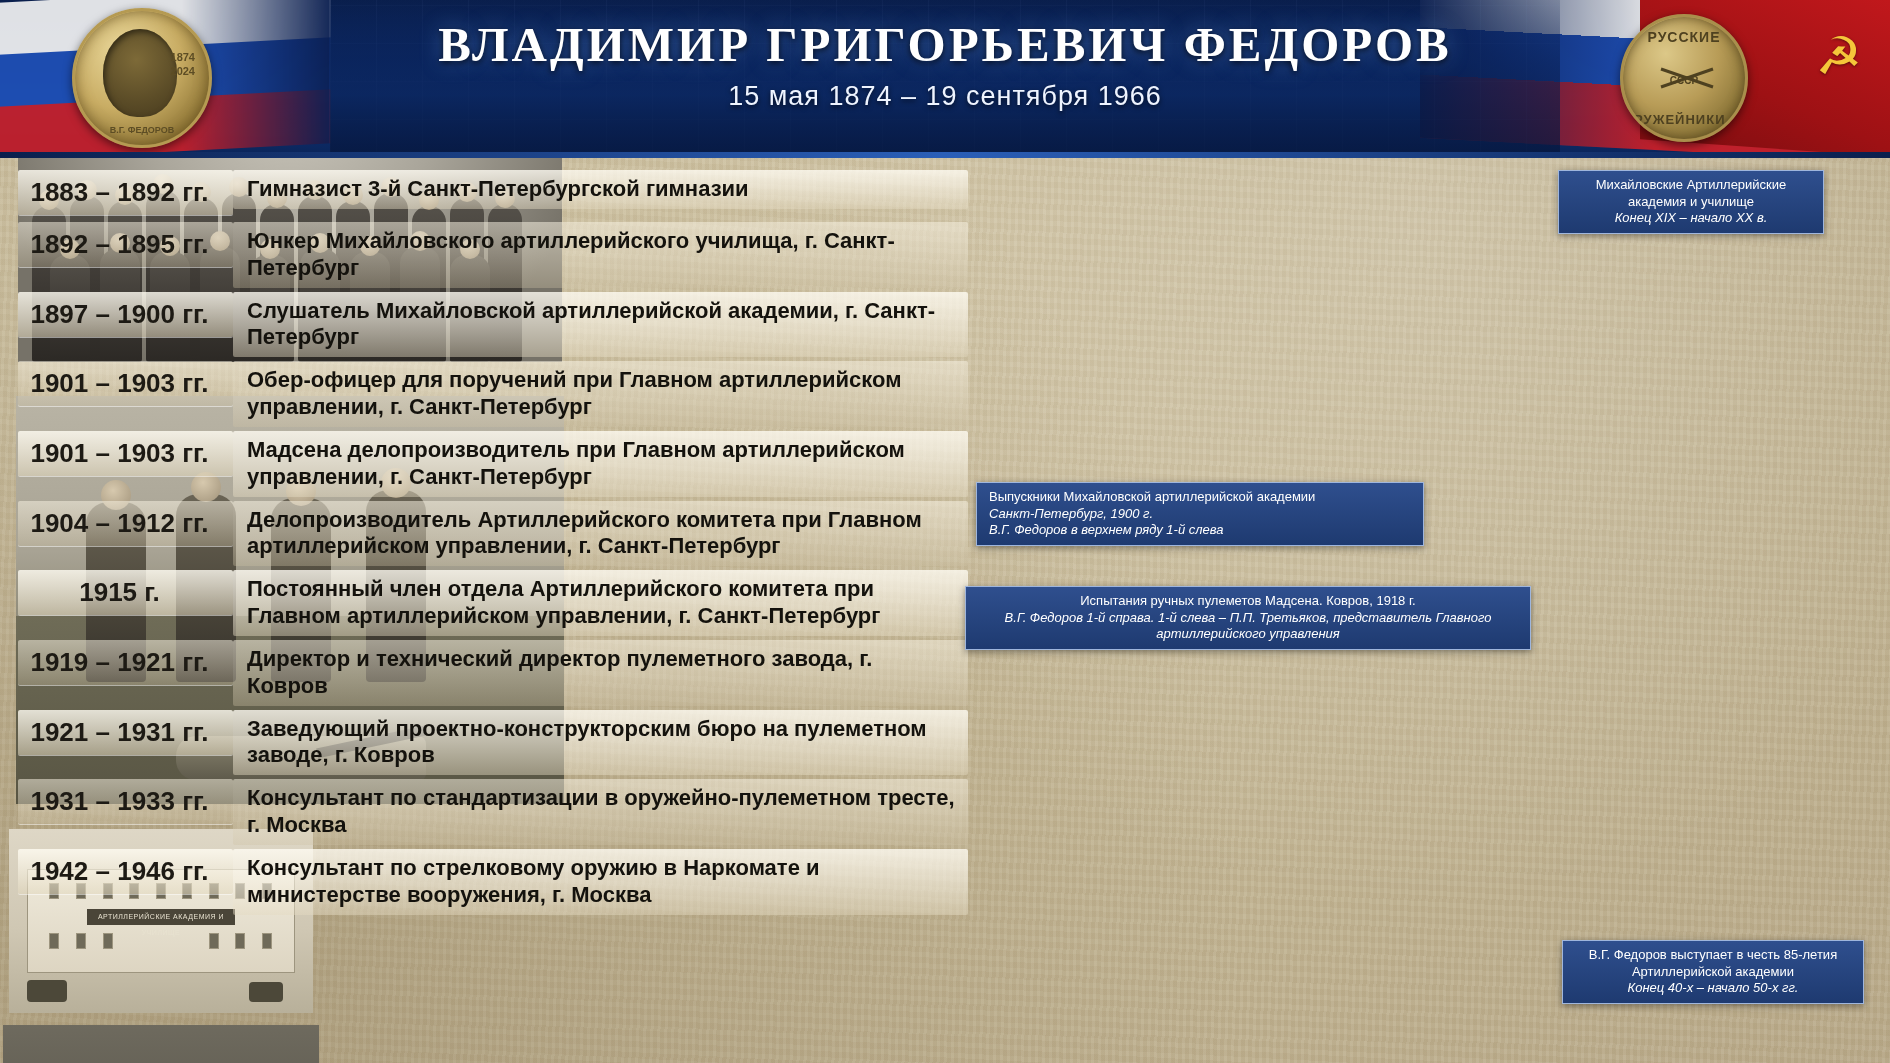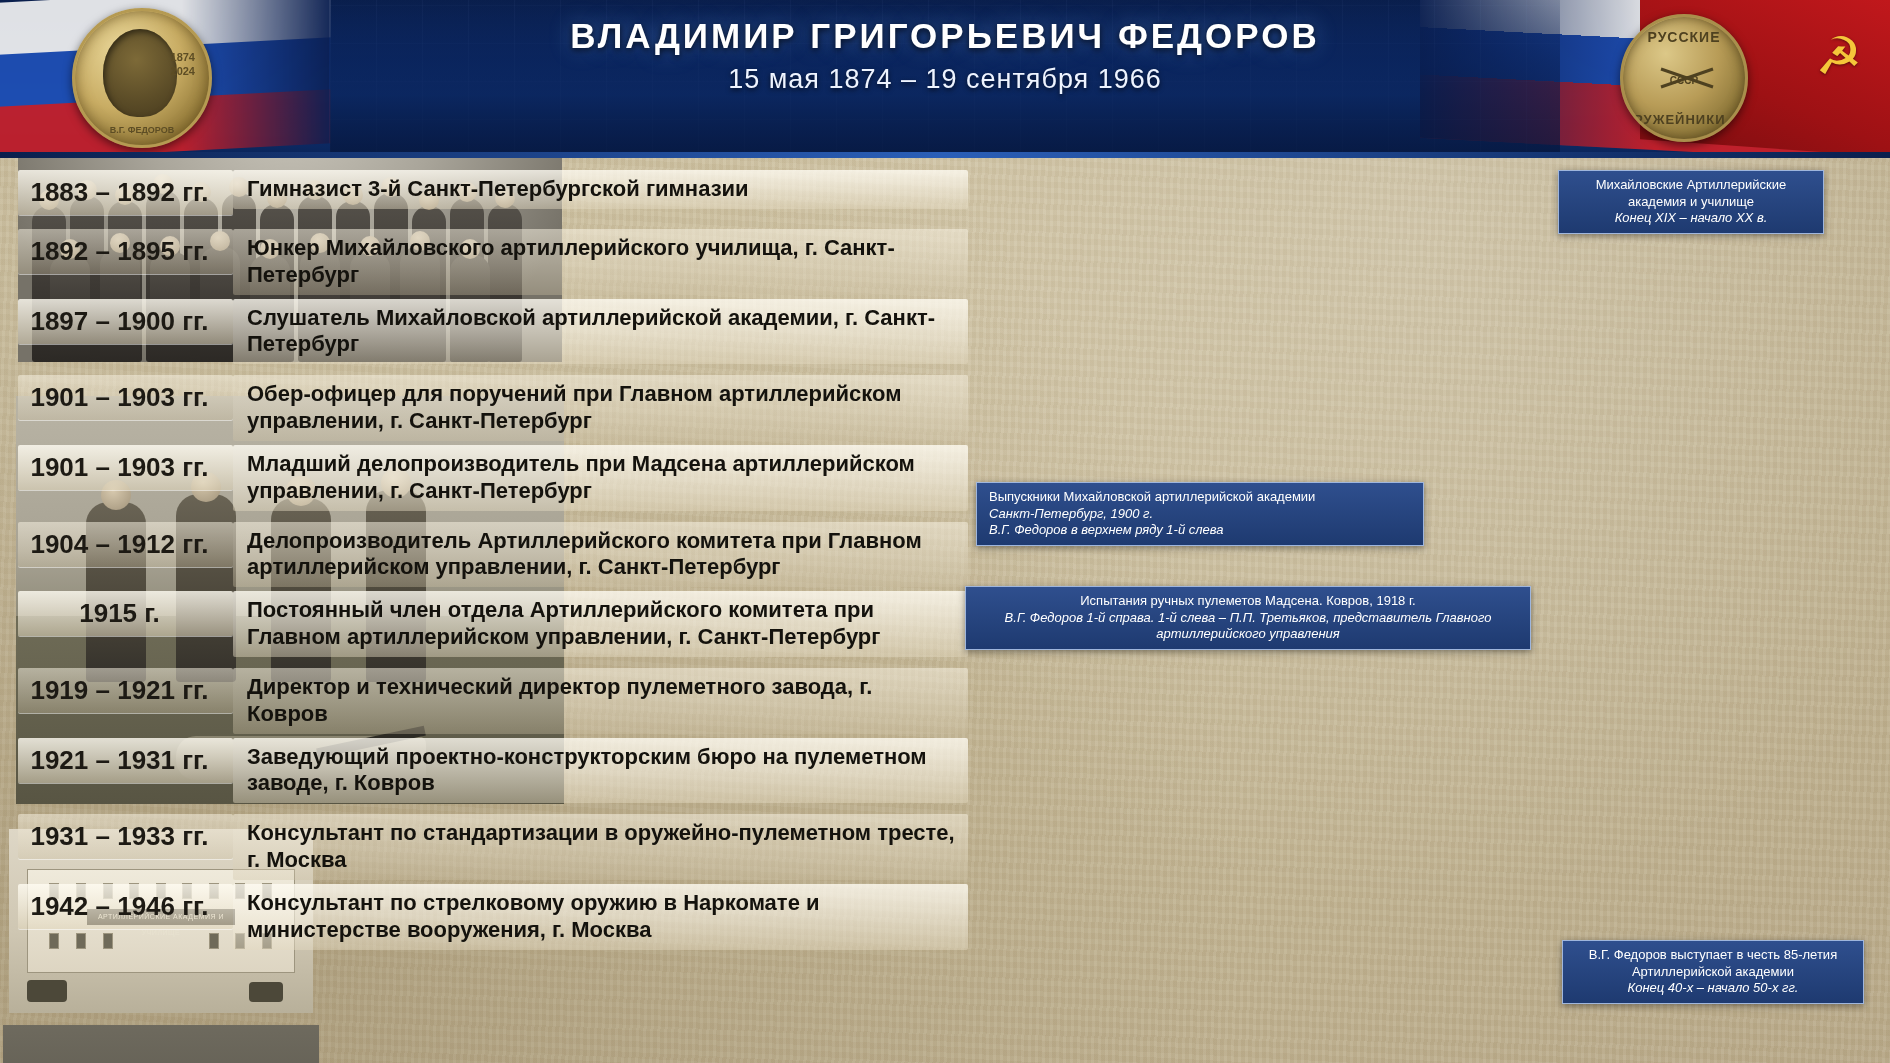--- a/index.html
+++ b/index.html
@@ -85,25 +85,25 @@
     opacity:.26;
     background:
       repeating-linear-gradient(90deg, rgba(160,200,255,.18) 0 1px, rgba(0,0,0,0) 1px 46px),
       repeating-linear-gradient(0deg, rgba(160,200,255,.12) 0 1px, rgba(0,0,0,0) 1px 38px);
   }
   #title-wrap{
     position:absolute; left:330px; top:16px; width:1230px; text-align:center; z-index:6;
   }
   #title{
     color:#ffffff;
-    font-size:35px;
+    font-size:49px;
     font-weight:bold;
     letter-spacing:3px;
     text-shadow: 0 2px 6px rgba(0,0,0,.75), 0 0 22px rgba(120,180,255,.45);
-    font-family:Liberation Sans, sans-serif;
+    font-family:Liberation Serif, serif;
   }
   #subtitle{
     margin-top:8px;
     color:#eef4ff;
     font-size:27px;
     letter-spacing:1px;
     text-shadow:0 2px 5px rgba(0,0,0,.7);
   }
   
   #medal-left{
@@ -180,21 +180,20 @@
     padding:6px 10px 6px 14px;
     font-size:22px;
     line-height:1.22;
     font-weight:bold;
     color:#14120d;
     background: linear-gradient(180deg, rgba(255,252,243,.80), rgba(228,218,193,.45));
     border-radius:2px;
   }
   .row.alt .yr-cell, .row.alt .txt-cell{
     background: linear-gradient(180deg, rgba(246,240,224,.55), rgba(206,194,165,.35));
-    margin-top: 7px;
   }
   
   #photo-group{
     left:958px; top:192px; width:580px; height:380px;
     border:4px solid #b0a684;
     padding:14px;
     background: linear-gradient(180deg,#ded2b2,#cec2a2);
     border-radius:3px;
     box-shadow:0 4px 14px rgba(0,0,0,.35);
   }
@@ -373,21 +372,21 @@
   <div class="row">
     <div class="yr-cell">1897 – 1900 гг.</div>
     <div class="txt-cell">Слушатель Михайловской артиллерийской академии, г. Санкт-Петербург</div>
   </div>
   <div class="row alt">
     <div class="yr-cell">1901 – 1903 гг.</div>
     <div class="txt-cell">Обер-офицер для поручений при Главном артиллерийском управлении, г. Санкт-Петербург</div>
   </div>
   <div class="row">
     <div class="yr-cell">1901 – 1903 гг.</div>
-    <div class="txt-cell">Младший делопроизводитель при Мадсена артиллерийском управлении, г. Санкт-Петербург</div>
+    <div class="txt-cell">Мадсена делопроизводитель при Главном артиллерийском управлении, г. Санкт-Петербург</div>
   </div>
   <div class="row alt">
     <div class="yr-cell">1904 – 1912 гг.</div>
     <div class="txt-cell">Делопроизводитель Артиллерийского комитета при Главном артиллерийском управлении, г. Санкт-Петербург</div>
   </div>
   <div class="row">
     <div class="yr-cell">1915 г.</div>
     <div class="txt-cell">Постоянный член отдела Артиллерийского комитета при Главном артиллерийском управлении, г. Санкт-Петербург</div>
   </div>
   <div class="row alt">

